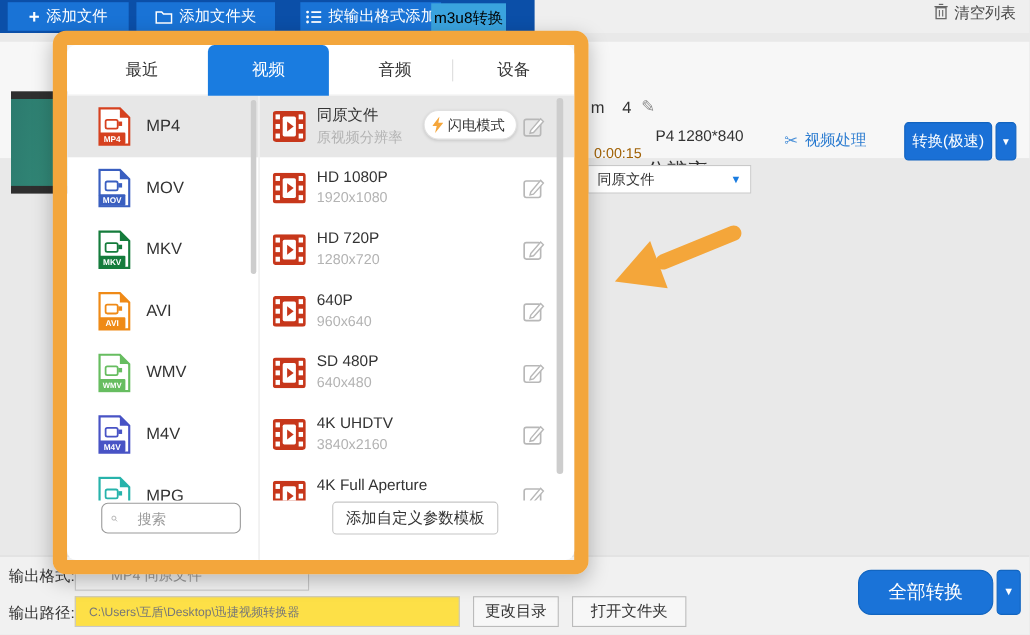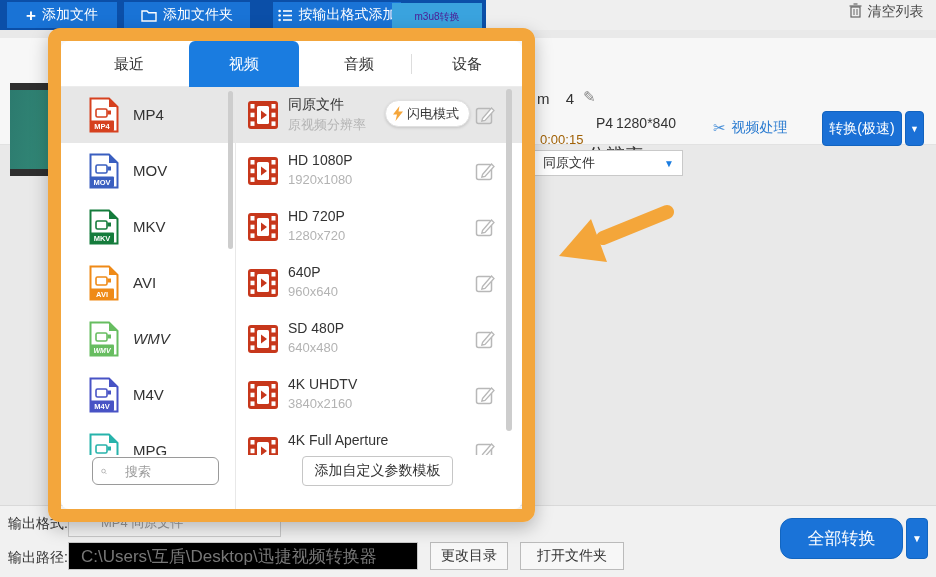--- a/index.html
+++ b/index.html
@@ -8,22 +8,22 @@
   svg text { font-family:"Liberation Sans","DejaVu Sans",sans-serif; }
 
   
   #toolbar { position:absolute; left:0; top:0; width:936px; height:30px; background:#efefef; z-index:4; }
   #toolbar-blue { position:absolute; left:0; top:0; width:486px; height:30px; background:#0b4fa8; }
   .tb-btn { position:absolute; top:2px; height:26px; background:#1973d6; color:#fff; font-size:14px;
             display:flex; align-items:center; justify-content:center; gap:6px; border:none; cursor:pointer; }
   #btn-add-file   { left:7px;   width:110px; }
   #btn-add-folder { left:124px; width:126px; }
   #btn-add-format { left:257px; width:128px;margin-left:16px; }
-  #btn-m3u8 { position:absolute; left:392px; top:3px; width:90px; height:27px; background:#3aa3de; color:#4c1d95;
-              font-size:10px; display:flex; align-items:center; justify-content:center; border:none; cursor:pointer; }
+  #btn-m3u8 { position:absolute; left:392px; top:3px; width:68px; height:27px; background:#3aa3de; color:#000000;
+              font-size:14px; display:flex; align-items:center; justify-content:center; border:none; cursor:pointer; }
   #btn-clear { position:absolute; left:840px; top:3px; width:92px; height:24px; background:transparent; border:none;
                color:#4a4a4a; font-size:14px; display:flex; align-items:flex-start; justify-content:center; gap:6px; cursor:pointer; }
   .plus { font-size:17px; font-weight:bold; line-height:1; }
 
   
   #file-row { position:absolute; left:0; top:38px; width:936px; height:107px; background:#f7f7f7;
               border-bottom:1px solid #e2e2e2; z-index:1; }
   #thumb { position:absolute; left:10px; top:45px; width:137px; height:93px; background:#2f2f2f; z-index:2; }
   #thumb-img { position:absolute; left:0; top:7px; width:137px; height:79px;
                background:linear-gradient(100deg,#2c7a6e 0%,#35907c 50%,#9fc4bb 58%,#e6dcc4 72%,#cbb894 100%); }
@@ -43,21 +43,21 @@
   #arrow { position:absolute; left:545px; top:192px; z-index:5; }
 
   
   #bottom-bar { position:absolute; left:0; top:505px; width:936px; height:72px; background:#f1f1f1;
                 border-top:1px solid #d9d9d9; z-index:3; }
   .bb-label { position:absolute; font-size:14px; color:#333; }
   #out-format-box { position:absolute; left:68px; top:3px; width:213px; height:28px; border:1px solid #c8c8c8;
                     background:#f4f4f4; font-size:13px; color:#999; display:flex; align-items:center;
                     padding-left:32px; cursor:pointer; }
   #out-path-box { position:absolute; left:68px; top:36px; width:350px; height:28px; border:1px solid #c8c8c8;
-                  background:#000000; font-size:17px; color:#777; padding:0 12px; }
+                  background:#fde047; font-size:11px; color:#777; padding:0 12px; }
   .bb-btn { position:absolute; top:36px; height:28px; background:#f7f7f7; border:1px solid #bbb; font-size:14px;
             color:#333; cursor:pointer; }
   #btn-change-dir { left:430px; width:78px; }
   #btn-open-folder { left:520px; width:104px; }
   #btn-convert-all { position:absolute; left:780px; top:12px; width:123px; height:41px; background:#1a73d8;
                      border:1px solid #1265c0; border-radius:12px; color:#fff; font-size:17px; cursor:pointer; }
   #btn-convert-all-caret { position:absolute; left:906px; top:12px; width:22px; height:41px; background:#1a73d8;
                      border:1px solid #1265c0; border-radius:4px; color:#fff; font-size:10px; cursor:pointer; }
 
   
@@ -239,21 +239,21 @@
         <path d="M1.5,1.5 H20 L28.5,10 V34.5 H1.5 Z" fill="#fff" stroke="currentColor" stroke-width="2"></path>
         <path d="M20,1.5 L28.5,10 H20 Z" fill="currentColor"></path>
         <rect x="7" y="12" width="11" height="8" rx="1.5" fill="none" stroke="currentColor" stroke-width="1.6"></rect>
         <rect x="18.5" y="13.5" width="3.5" height="4" fill="currentColor"></rect>
         <rect x="1" y="23.5" width="24" height="10.5" rx="1" fill="currentColor"></rect>
         <text x="13" y="31.8" font-size="7.5" font-weight="bold" fill="#fff" text-anchor="middle">AVI</text>
       </svg>
       <span class="fmt-label">AVI</span>
     </div>
 
-    <div class="fmt-row" style="top:224px;font-style:italic;">
+    <div class="fmt-row" style="top:224px;">
       <svg class="doc fmt-wmv" width="30" height="36" viewBox="0 0 30 36">
         <path d="M1.5,1.5 H20 L28.5,10 V34.5 H1.5 Z" fill="#fff" stroke="currentColor" stroke-width="2"></path>
         <path d="M20,1.5 L28.5,10 H20 Z" fill="currentColor"></path>
         <rect x="7" y="12" width="11" height="8" rx="1.5" fill="none" stroke="currentColor" stroke-width="1.6"></rect>
         <rect x="18.5" y="13.5" width="3.5" height="4" fill="currentColor"></rect>
         <rect x="1" y="23.5" width="24" height="10.5" rx="1" fill="currentColor"></rect>
         <text x="13" y="31.8" font-size="7" font-weight="bold" fill="#fff" text-anchor="middle">WMV</text>
       </svg>
       <span class="fmt-label">WMV</span>
     </div>

